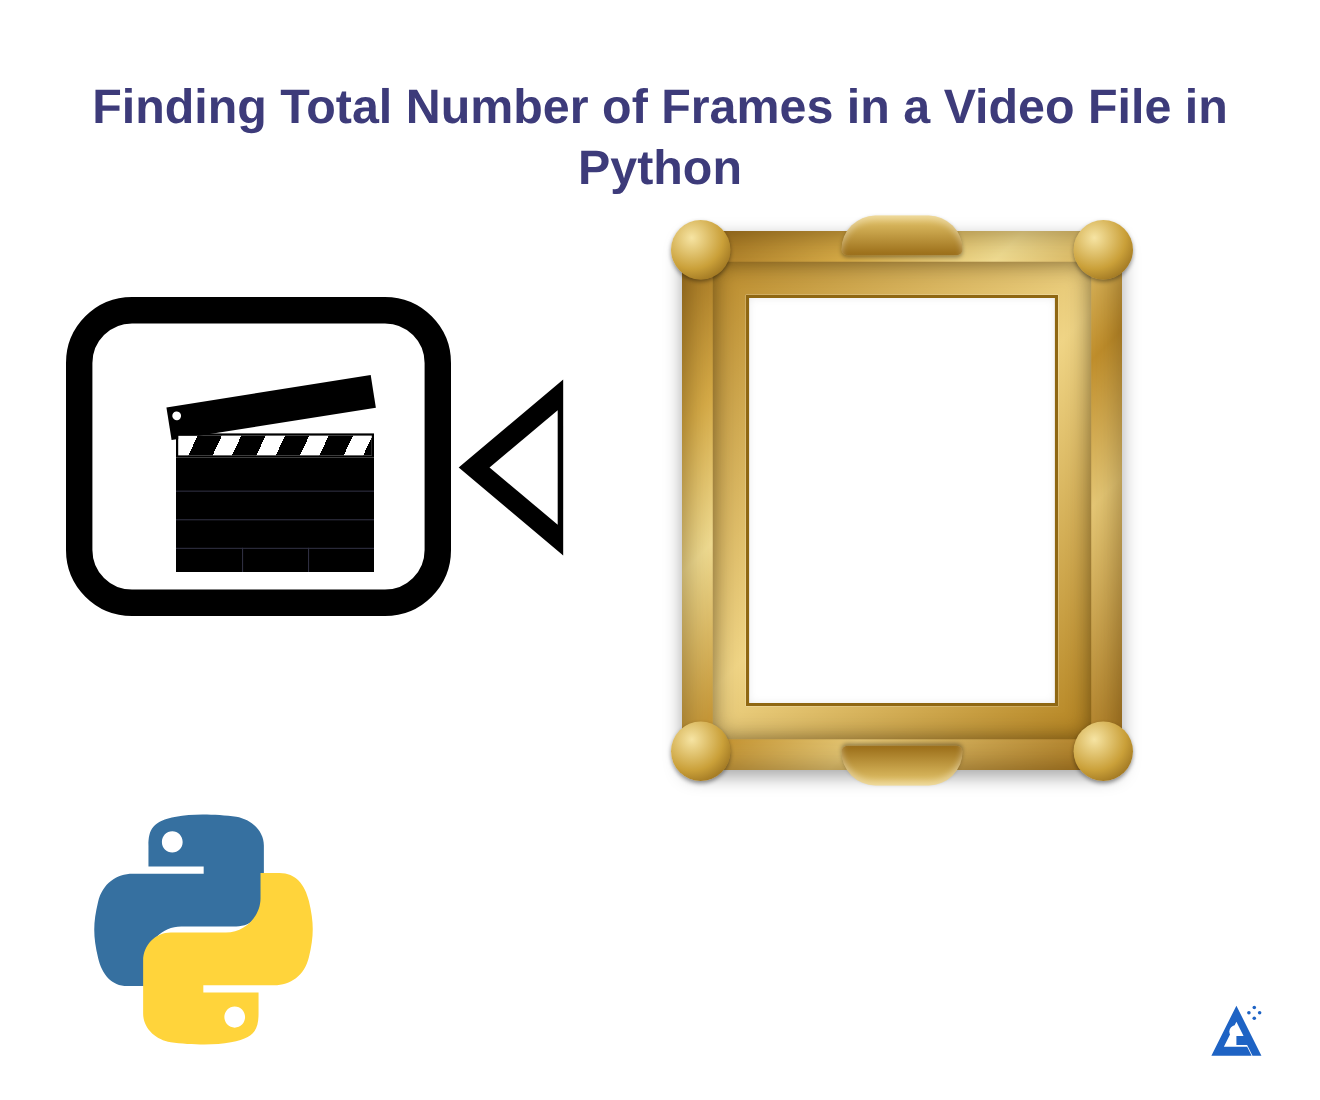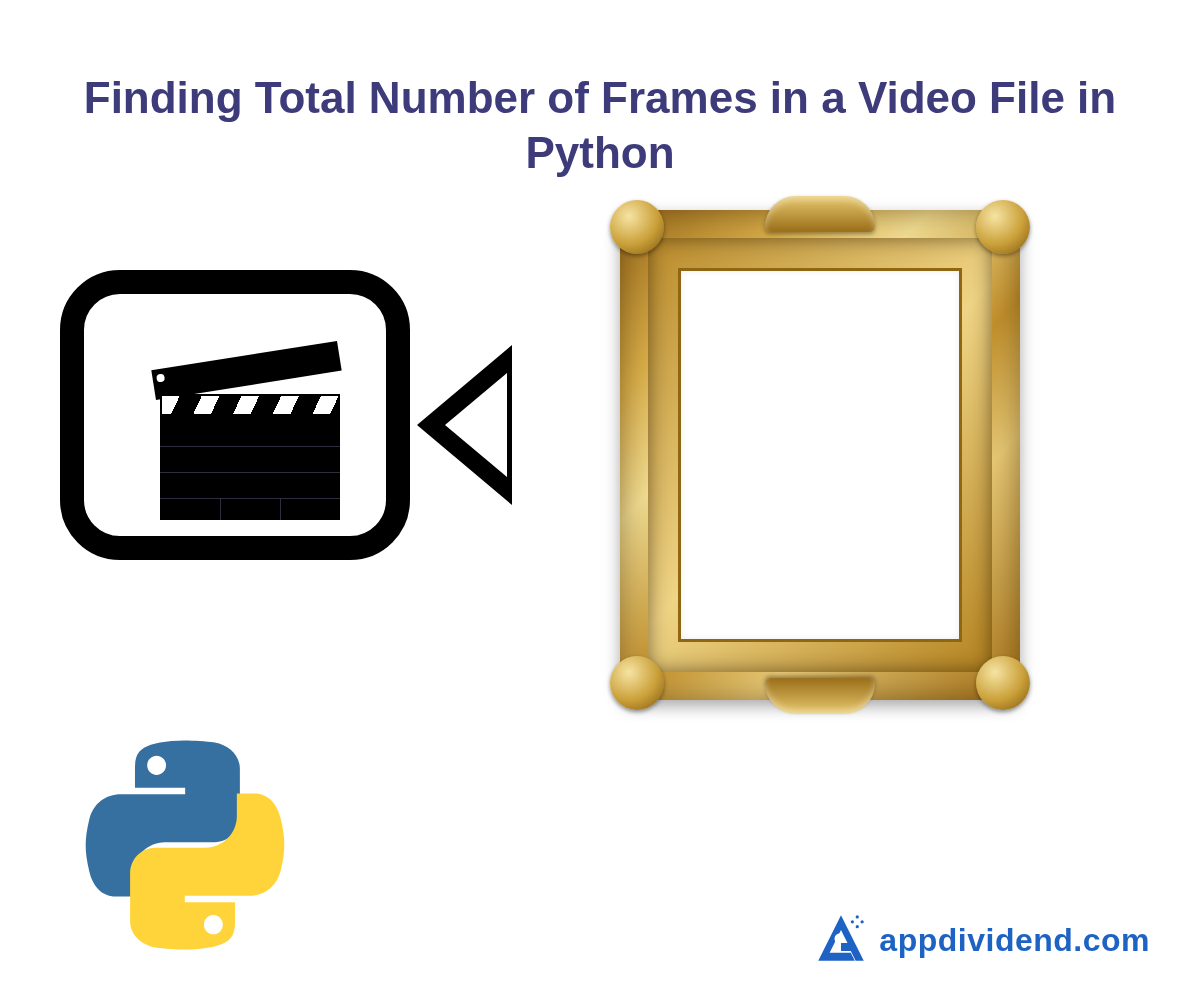--- a/index.html
+++ b/index.html
@@ -172,14 +172,13 @@
   <span>
     <svg width="52" height="52" viewBox="0 0 64 64">
       <circle cx="52" cy="6" r="2" fill="#1e63c4"></circle>
         <circle cx="46" cy="12" r="2" fill="#1e63c4"></circle>
       <circle cx="58" cy="12" r="2" fill="#1e63c4"></circle>
         <circle cx="52" cy="18" r="2" fill="#1e63c4"></circle>
       <path d="M32 4 L60 60 L50 60 L44 48 L32 48 L32 38 L40 38 L32 22 L18 50 L44 50 L49 60 L4 60 Z" fill="#1e63c4"></path>
       <path d="M31 40 a7 7 0 1 1 0 -14 v6 a2 2 0 1 0 0 2 z" fill="#fff"></path>
     </svg>
   </span>
-  <span class="brand-text">appdividend.com</span>
 </div>
 
 </body></html>

